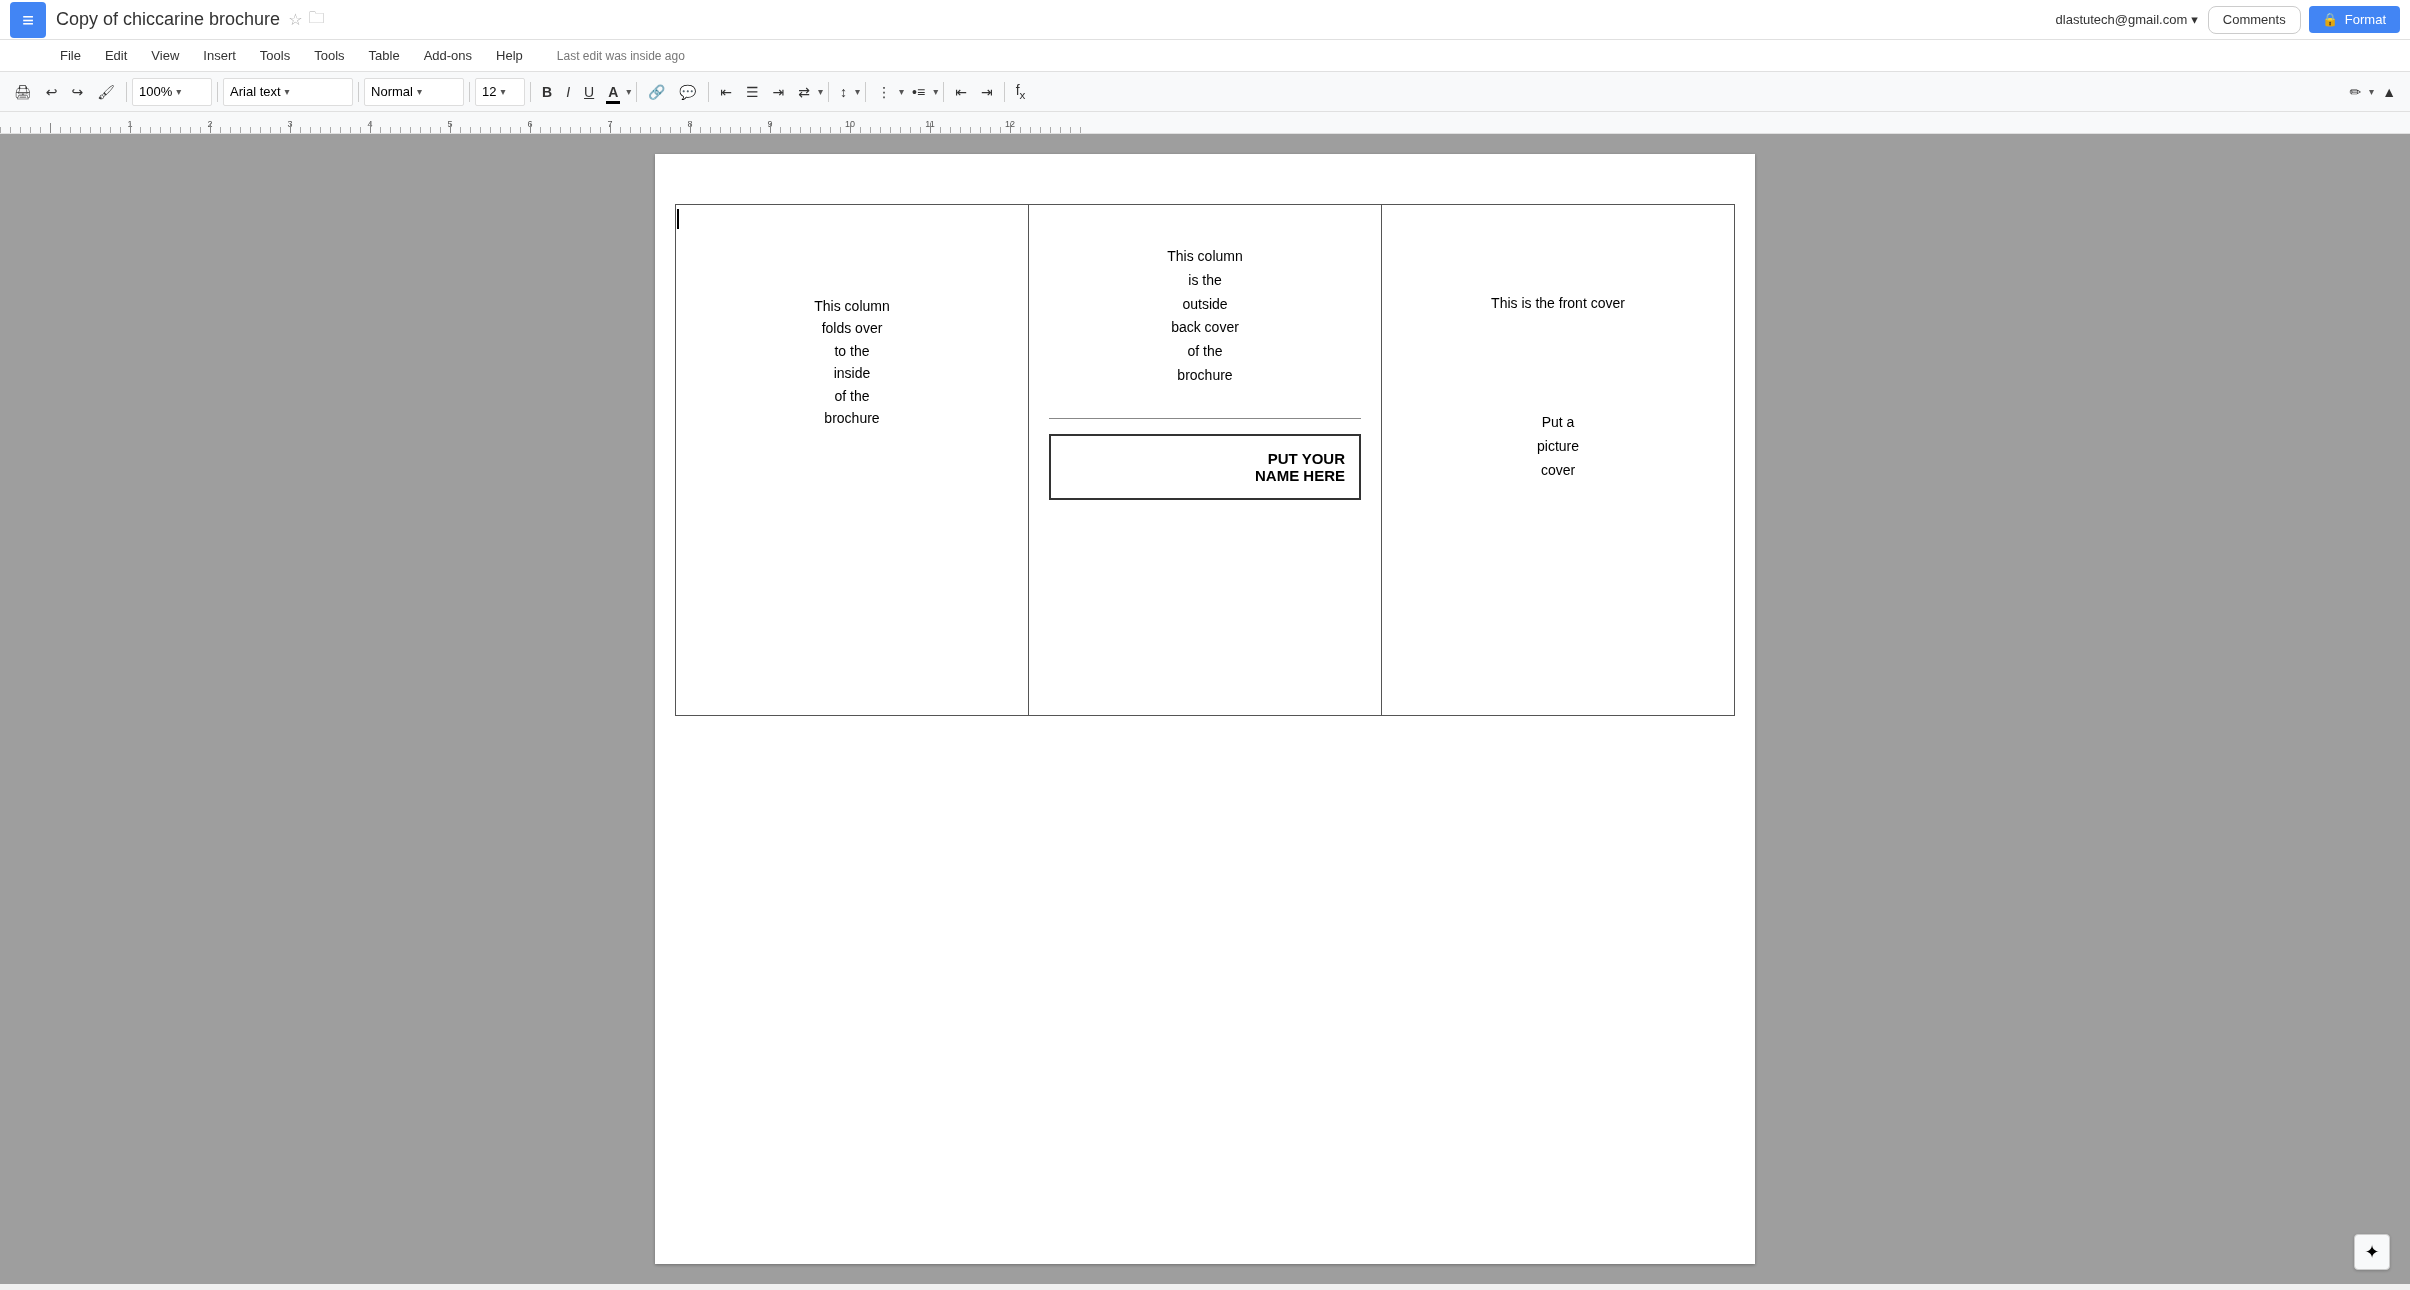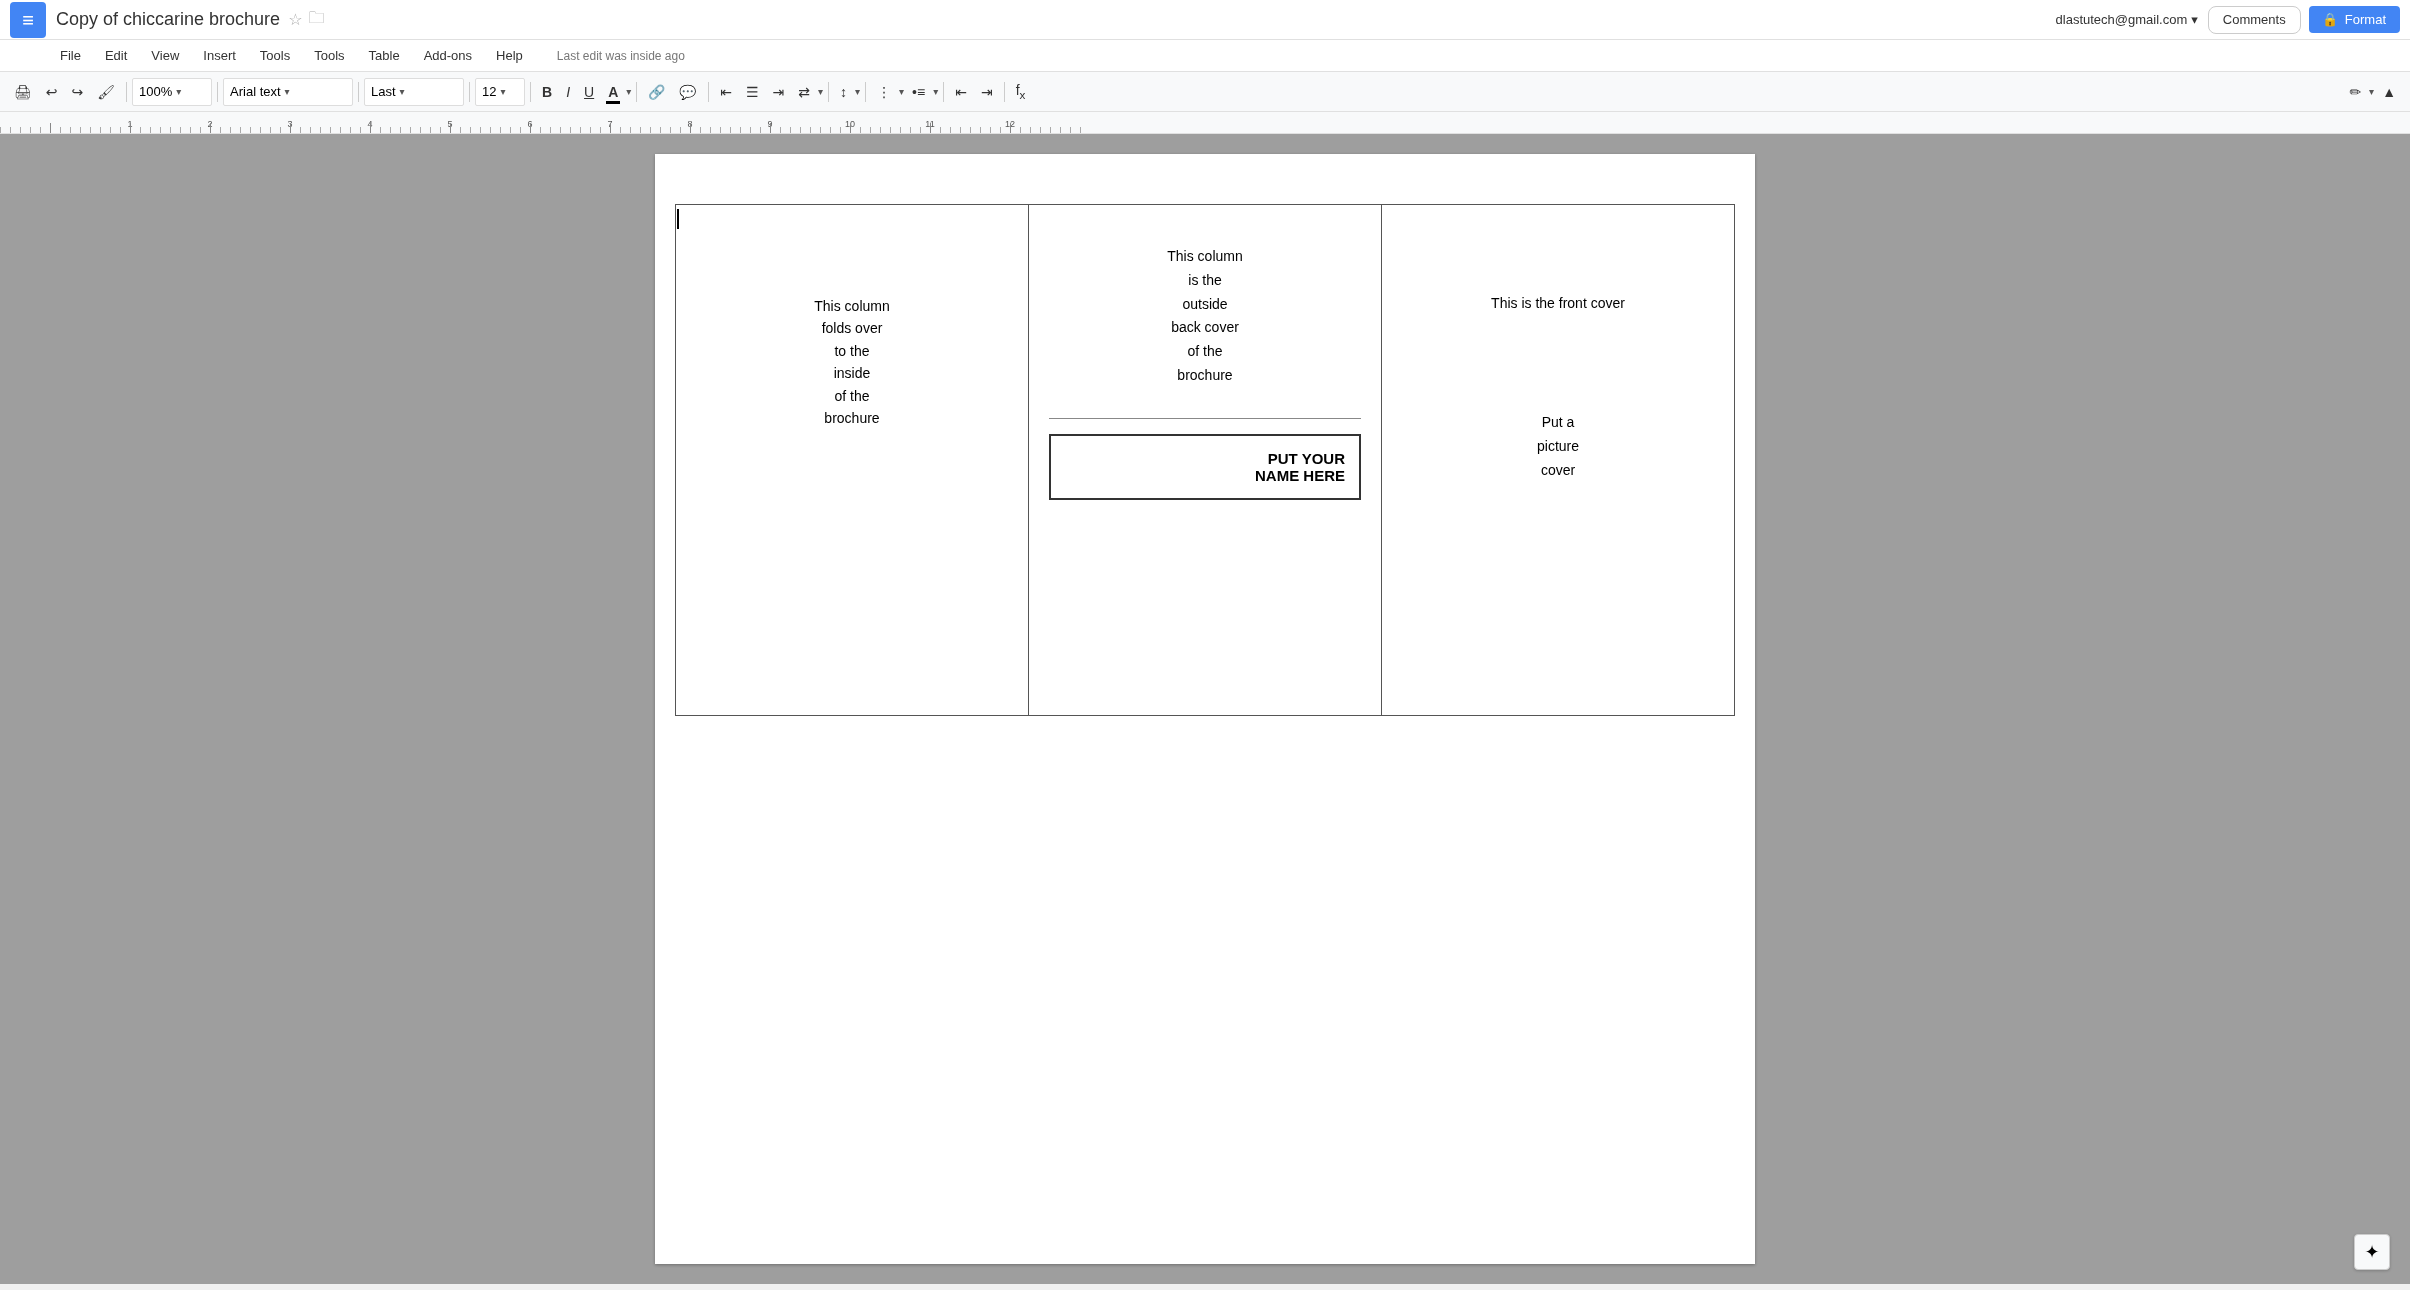--- a/index.html
+++ b/index.html
@@ -316,21 +316,21 @@
   <div class="toolbar-sep"></div>
 
   <div class="toolbar-select toolbar-select-wide">
     <span>Arial text</span>
     <span class="caret">▾</span>
   </div>
 
   <div class="toolbar-sep"></div>
 
   <div class="toolbar-select toolbar-select-font">
-    <span>Last</span>
+    <span>Normal</span>
     <span class="caret">▾</span>
   </div>
 
   <div class="toolbar-sep"></div>
 
   <div class="toolbar-select toolbar-select-size">
     <span>12</span>
     <span class="caret">▾</span>
   </div>
 

